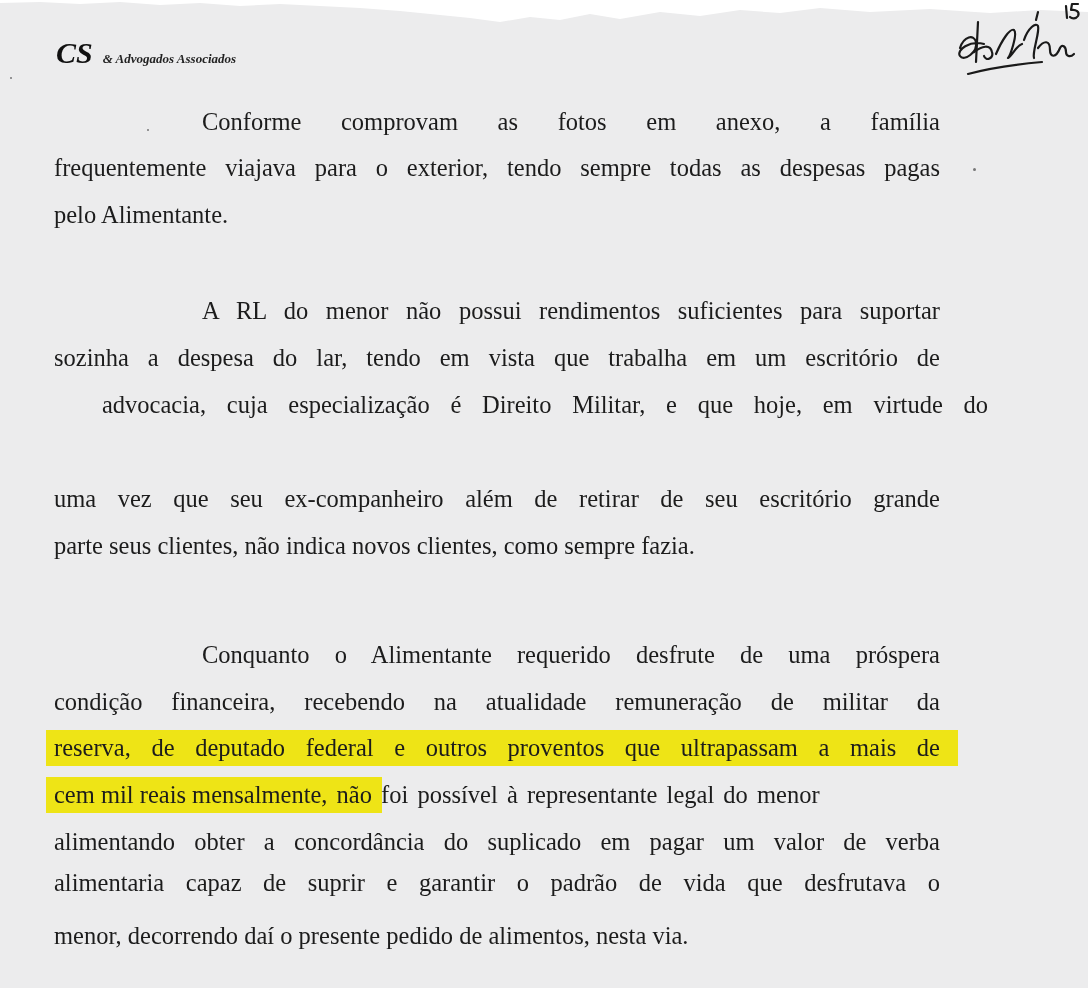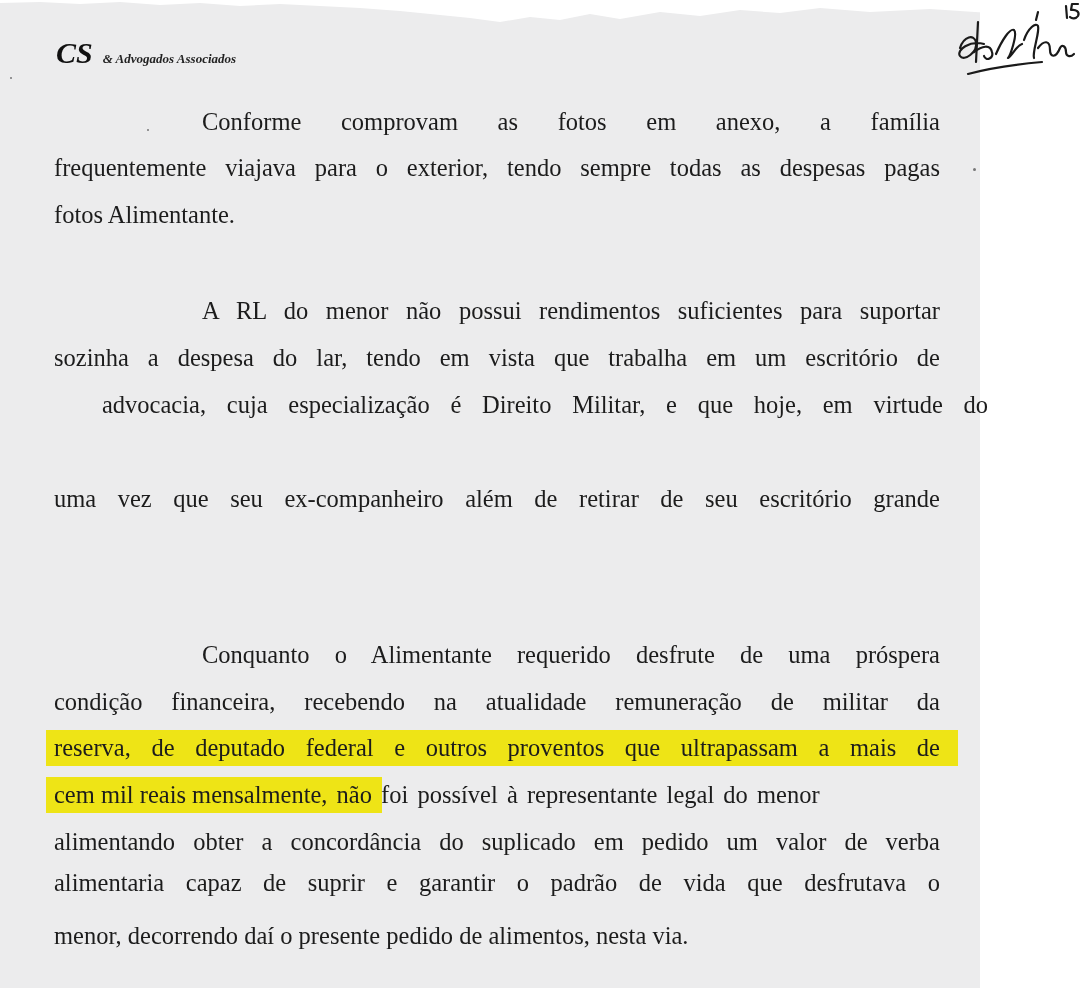--- a/index.html
+++ b/index.html
@@ -12,21 +12,21 @@
       overflow: hidden;
       background: #ffffff;
       position: relative;
       font-family: "Liberation Serif", "DejaVu Serif", serif;
       color: #1a1a1a;
     }
     .page {
       position: absolute;
       left: 0;
       top: 0;
-      width: 980px;
+      width: 1088px;
       height: 988px;
       background: #ececed;
     }
     .torn-top {
       position: absolute;
       left: 0;
       top: 0;
       width: 1088px;
       height: 30px;
     }
@@ -122,34 +122,35 @@
       <path d="M18,74 C40,68 70,64 92,62"></path>
     </g>
   </svg>
 
   <div class="stray-dot" style="left:973px; top:168px;"></div>
   <div class="stray-dot" style="left:147px; top:129px; width:2px; height:2px;"></div>
   <div class="stray-dot" style="left:10px; top:77px; width:2px; height:2px;"></div>
 
   <div class="line indent justify" style="top:107px;">Conforme comprovam as fotos em anexo, a família</div>
   <div class="line justify" style="top:153px;">frequentemente viajava para o exterior, tendo sempre todas as despesas pagas</div>
-  <div class="line" style="top:200px;">fotos Alimentante.</div>
+  <div class="line" style="top:200px;">pelo Alimentante.</div>
 
   <div class="line indent justify" style="top:296px;">A RL do menor não possui rendimentos suficientes para suportar</div>
   <div class="line justify" style="top:343px;">sozinha a despesa do lar, tendo em vista que trabalha em um escritório de</div>
   <div class="line justify" style="top:390px;margin-left:48px;">advocacia, cuja especialização é Direito Militar, e que hoje, em virtude do</div>
   <div class="line justify" style="top:484px;">uma vez que seu ex-companheiro além de retirar de seu escritório grande</div>
+  <div class="line" style="top:531px;">parte seus clientes, não indica novos clientes, como sempre fazia.</div>
 
   <div class="line indent justify" style="top:640px;">Conquanto o Alimentante requerido desfrute de uma próspera</div>
   <div class="line justify" style="top:687px;">condição financeira, recebendo na atualidade remuneração de militar da</div>
 
   <div class="hl-line" style="top:730px; width:912px;"></div>
   <div class="hl-line" style="top:777px; width:336px;"></div>
 
   <div class="line justify" style="top:733px;">reserva, de deputado federal e outros proventos que ultrapassam a mais de</div>
   <div class="line" style="top:780px; width:auto;">
     <span>cem mil reais mensalmente,</span><span style="word-spacing:3px;"> não foi possível à representante legal do menor</span>
   </div>
-  <div class="line justify" style="top:827px;">alimentando obter a concordância do suplicado em pedido um valor de verba</div>
+  <div class="line justify" style="top:827px;">alimentando obter a concordância do suplicado em pagar um valor de verba</div>
   <div class="line justify" style="top:868px;">alimentaria capaz de suprir e garantir o padrão de vida que desfrutava o</div>
   <div class="line" style="top:921px;">menor, decorrendo daí o presente pedido de alimentos, nesta via.</div>
 
 </div>
 
 </body></html>

